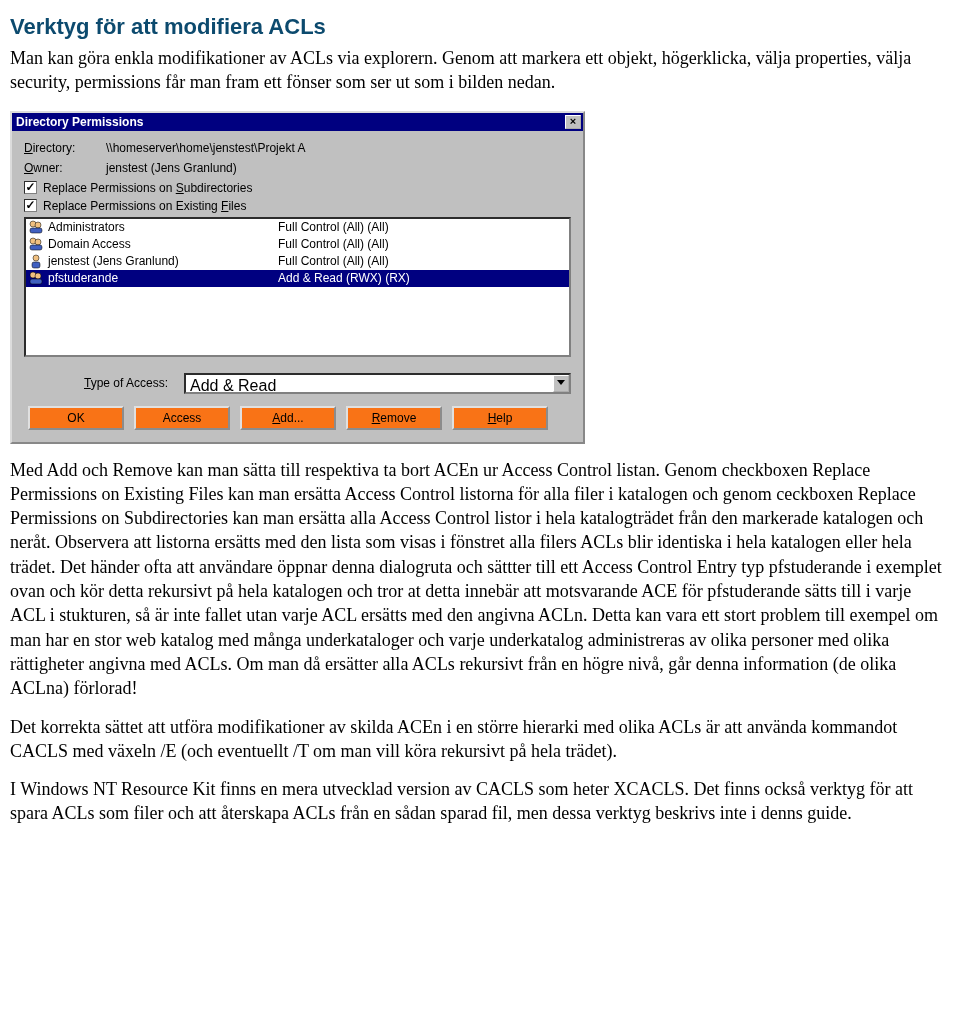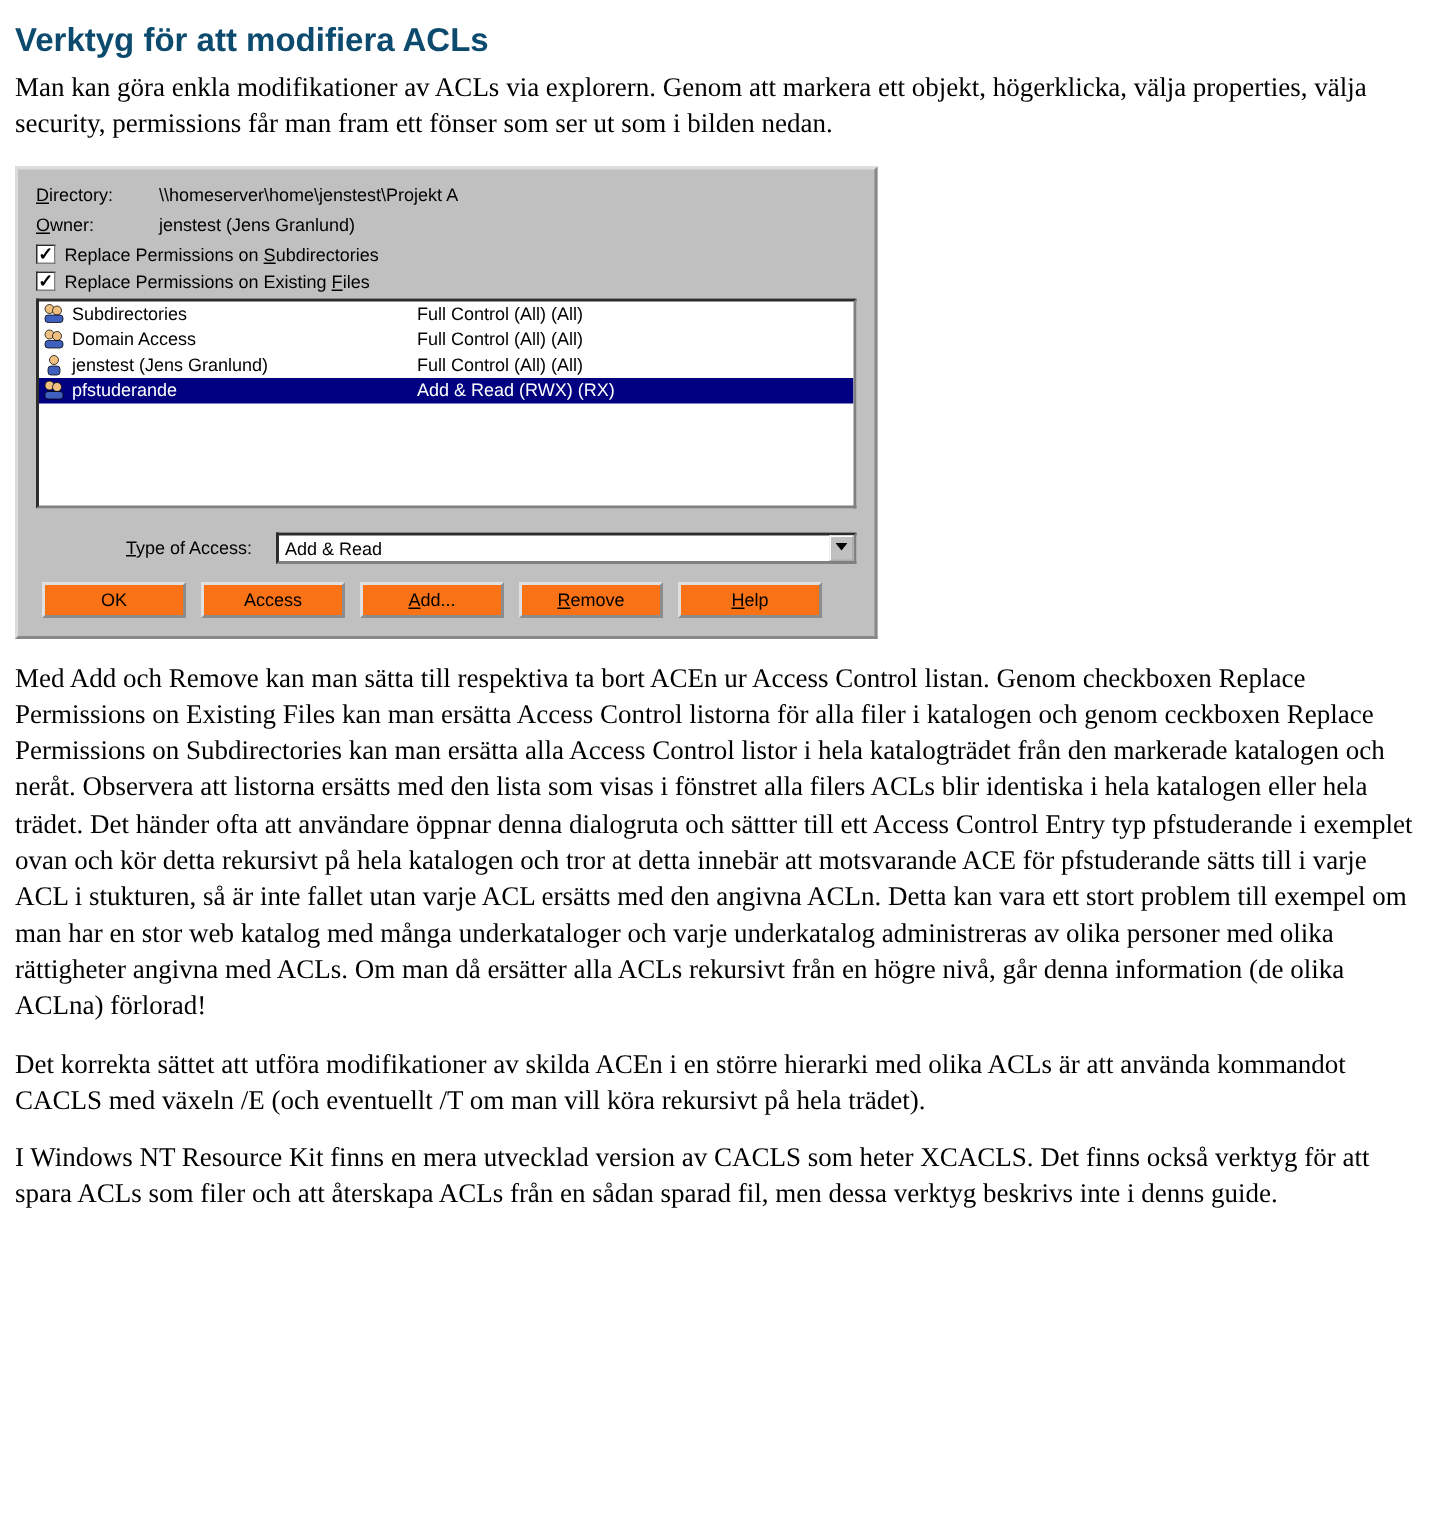--- a/index.html
+++ b/index.html
@@ -115,21 +115,21 @@
   .dropdown {
     flex: 1;
     display: flex;
     border: 2px inset #808080;
     background: #fff;
     height: 21px;
   }
   .dropdown-text {
     flex: 1;
     padding: 2px 4px;
-    font-size: 12px;
+    font-size: 16px;
   }
   .dropdown-arrow {
     width: 16px;
     background: #c0c0c0;
     border: 1px outset #fff;
     display: flex;
     align-items: center;
     justify-content: center;
   }
   .dropdown-arrow svg { width: 8px; height: 6px; }
@@ -160,20 +160,24 @@
 </head>
 <body>
 
 
 
 <h2 class="page-heading">Verktyg för att modifiera ACLs</h2>
 <p class="intro-text">Man kan göra enkla modifikationer av ACLs via explorern. Genom att markera ett objekt, högerklicka, välja properties, välja security, permissions får man fram ett fönser som ser ut som i bilden nedan.</p>
 
 <div class="dialog-wrap">
   <div class="dialog">
+    <div class="titlebar">
+      <span class="titlebar-title">Directory Permissions</span>
+      <div class="close-btn">×</div>
+    </div>
     <div class="dlg-body">
       <div class="row">
         <span class="label-col"><span class="underline">D</span>irectory:</span>
         <span class="value">\\homeserver\home\jenstest\Projekt A</span>
       </div>
       <div class="row">
         <span class="label-col"><span class="underline">O</span>wner:</span>
         <span class="value">jenstest (Jens Granlund)</span>
       </div>
       <div class="checkbox-row">
@@ -185,21 +189,21 @@
         <span>Replace Permissions on Existing <span class="underline">F</span>iles</span>
       </div>
 
       <div class="listbox" id="listbox">
           <div class="list-row">
             <span class="list-icon"><svg viewBox="0 0 16 16">
                 <circle cx="5" cy="5" r="3" fill="#f0c080" stroke="#000" stroke-width="0.5"></circle>
                 <circle cx="10" cy="6" r="3" fill="#f0c080" stroke="#000" stroke-width="0.5"></circle>
                 <rect x="2" y="9" width="12" height="5" rx="2" fill="#4060c0" stroke="#000" stroke-width="0.5"></rect>
               </svg></span>
-            <span class="list-name">Subdirectories</span>
+            <span class="list-name">Administrators</span>
             <span class="list-perm">Full Control (All) (All)</span>
           </div>
           <div class="list-row">
             <span class="list-icon"><svg viewBox="0 0 16 16">
                 <circle cx="5" cy="5" r="3" fill="#f0c080" stroke="#000" stroke-width="0.5"></circle>
                 <circle cx="10" cy="6" r="3" fill="#f0c080" stroke="#000" stroke-width="0.5"></circle>
                 <rect x="2" y="9" width="12" height="5" rx="2" fill="#4060c0" stroke="#000" stroke-width="0.5"></rect>
               </svg></span>
             <span class="list-name">Domain Access</span>
             <span class="list-perm">Full Control (All) (All)</span>

